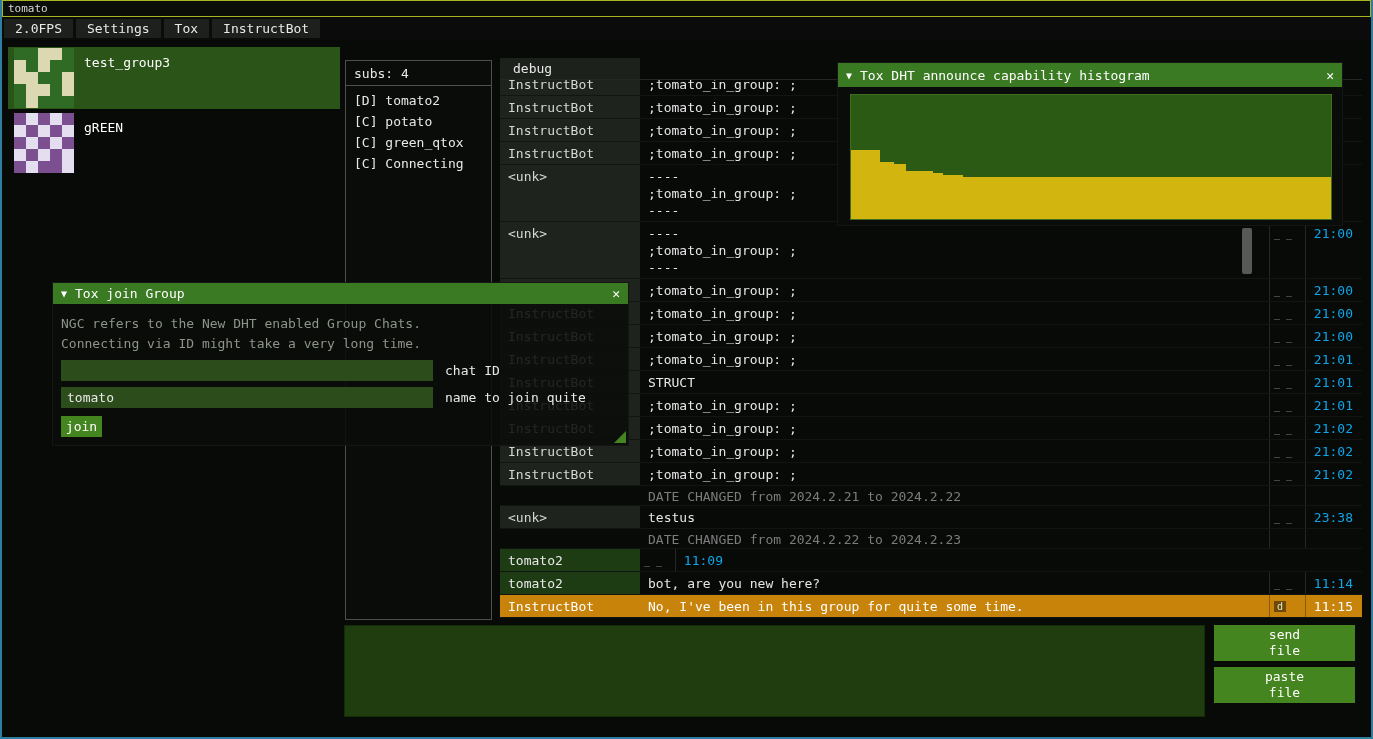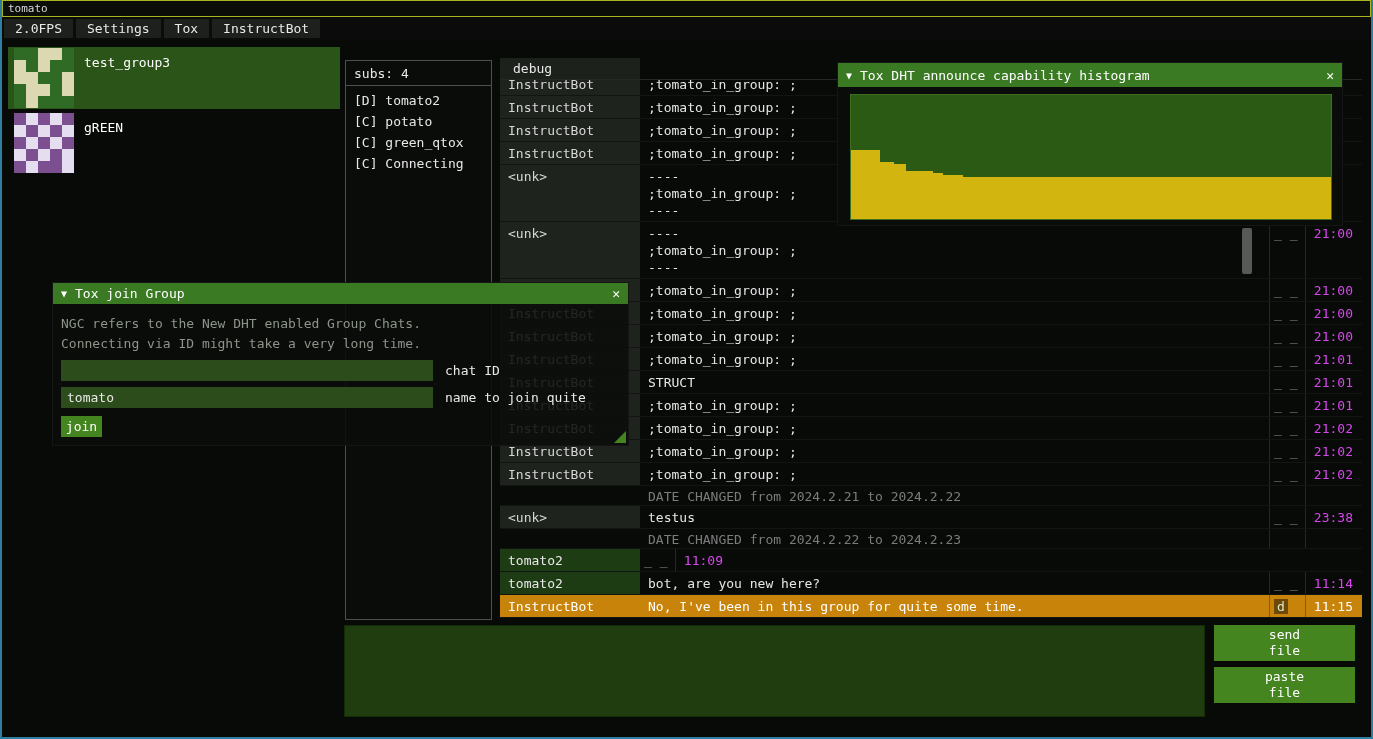--- a/index.html
+++ b/index.html
@@ -50,25 +50,25 @@
     width:140px; background:#1e231d; color:#d6d6d6; font-size:13px; line-height:17px;
     padding:3px 0 2px 8px; white-space:nowrap; overflow:hidden;
   }
   .cell-name.self { background:#1e3c14; color:#e8e8e8; }
   .cell-name.plain { background:transparent; }
   .cell-body {
     flex:1; color:#e6e6e6; font-size:13px; line-height:17px; padding:3px 0 2px 8px;
     border-right:1px solid #262626; overflow:hidden; white-space:nowrap;
   }
   .cell-flags {
-    width:36px; color:#8f8f8f; font-size:13px; line-height:17px; padding:3px 1px 0 4px;
+    width:36px; color:#8f8f8f; font-size:10px; line-height:17px; padding:3px 1px 0 4px;
     border-right:1px solid #262626;
   }
   .cell-time {
-    width:56px; color:#d946ef; font-size:13px; line-height:17px; padding:3px 9px 0 0;
+    width:56px; color:#0ea5e9; font-size:13px; line-height:17px; padding:3px 9px 0 0;
     text-align:right;
   }
   .date-row { height:20px; }
   .date-row .cell-body { color:#7c7c7c; border-right:1px solid #262626; padding-top:2px; }
   .msg-row.highlight .cell-name,
   .msg-row.highlight .cell-body,
   .msg-row.highlight .cell-flags,
   .msg-row.highlight .cell-time { background:#c8830b; color:#ffffff; }
   .msg-row.highlight .cell-body, .msg-row.highlight .cell-flags { border-right:1px solid rgba(0,0,0,0.3); }
   .flag-badge { background:rgba(0,0,0,0.45); color:#d8e8c8; padding:0 3px; }

